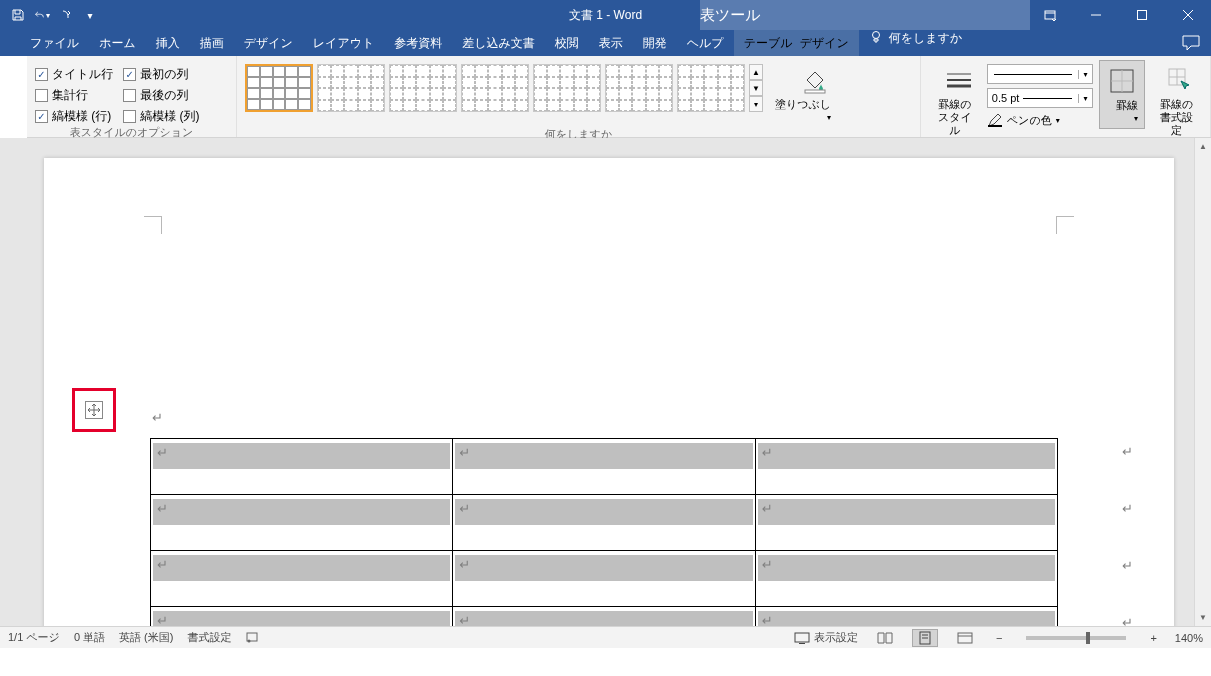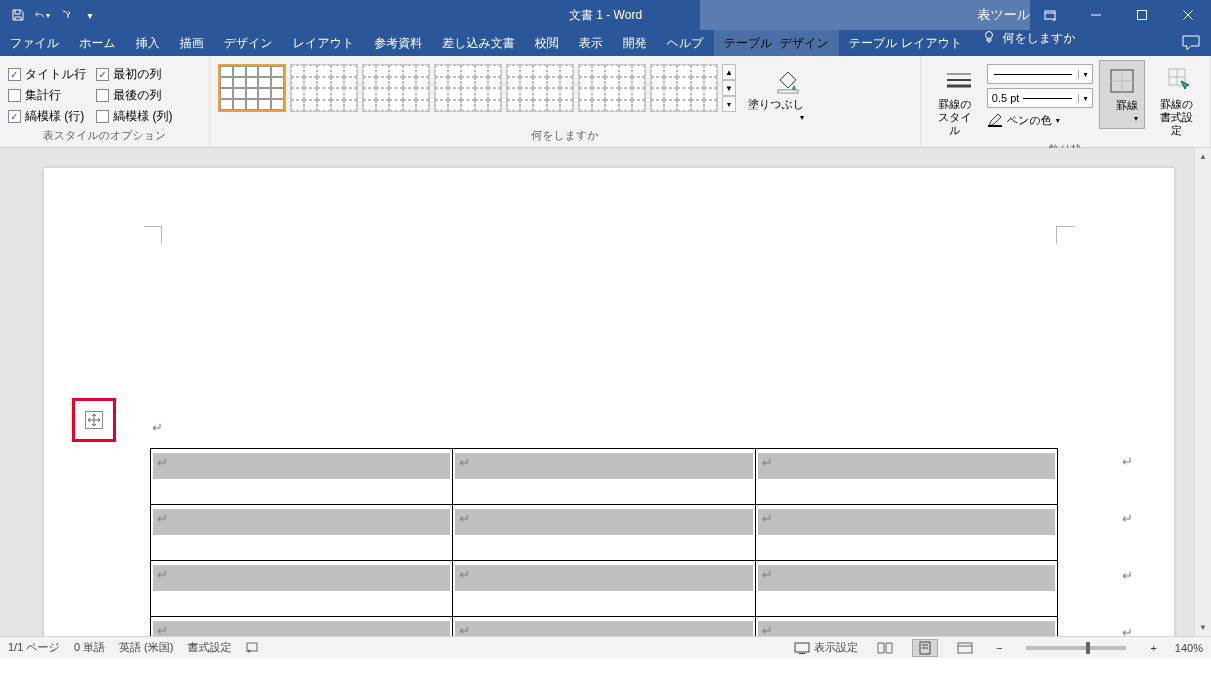--- a/index.html
+++ b/index.html
@@ -4,36 +4,36 @@
 <style>
 * { margin:0; padding:0; box-sizing:border-box; font-family:"Meiryo UI","Yu Gothic UI",sans-serif; }
 body { width:1211px; height:676px; background:#fff; overflow:hidden; font-size:12px; }
 
 
 .titlebar { height:30px; background:#2b579a; color:#fff; display:flex; align-items:center; position:relative; }
 .tb-left { display:flex; align-items:center; gap:8px; padding-left:10px; }
 .tb-icon { width:16px; height:16px; display:flex; align-items:center; justify-content:center; cursor:pointer; }
 .tb-icon svg { fill:#fff; }
 .tb-center { position:absolute; left:50%; transform:translateX(-50%); font-size:12px; white-space:nowrap; }
-.tb-tools { position:absolute; left:700px; width:330px; text-align:right; background:#5a7cb0; height:30px; line-height:30px; font-size:13px; }
+.tb-tools { position:absolute; left:700px; width:330px; text-align:left; background:#5a7cb0; height:30px; line-height:30px; font-size:15px; }
 .tb-right { margin-left:auto; display:flex; align-items:center; gap:0; }
 .win-btn { width:46px; height:30px; display:flex; align-items:center; justify-content:center; cursor:pointer; }
 .win-btn svg { stroke:#fff; fill:none; stroke-width:1; }
 .user-circle { width:26px; height:26px; border-radius:50%; background:#7a93b8; display:flex; align-items:center; justify-content:center; margin-right:8px; }
 
 
-.menubar { height:26px; background:#2b579a; color:#fff; display:flex; align-items:stretch; padding-left:0; }
+.menubar { height:26px; background:#2b579a; color:#fff; display:flex; align-items:stretch; padding-left:20px; }
 .menu-tab { padding:0 10px; display:flex; align-items:center; font-size:12px; cursor:pointer; white-space:nowrap; }
 .menu-tab.table-active { background:#4a6fa5; color:#000000;font-family:Liberation Mono, monospace; }
 .menu-spacer { flex:1; }
 .tell-me { display:flex; gap:6px; padding:0 10px; }
 .comment-btn { width:40px; display:flex; align-items:center; justify-content:center; }
 
 
-.ribbon { height:92px; background:#f3f3f3; border-bottom:1px solid #d4d4d4; display:flex; }
+.ribbon { height:82px; background:#f3f3f3; border-bottom:1px solid #d4d4d4; display:flex;margin-left:27px; }
 .ribbon-group { border-right:1px solid #e1e1e1; padding:4px 8px 2px; display:flex; flex-direction:column; }
 .ribbon-group-body { flex:1; display:flex; align-items:flex-start; gap:6px; }
 .ribbon-group-label { text-align:center; font-size:11px; color:#666; padding-bottom:2px; position:relative; }
 
 .checkboxes { display:grid; grid-template-columns:auto auto; gap:4px 10px; padding-top:6px; }
 .chk { display:flex; align-items:center; gap:4px; font-size:12px; cursor:pointer; white-space:nowrap; }
 .chk-box { width:13px; height:13px; border:1px solid #888; background:#fff; display:flex; align-items:center; justify-content:center; }
 .chk-box.checked::after { content:"✓"; font-size:10px; color:#2b579a; line-height:1; }
 
 .style-gallery { display:flex; gap:4px; align-items:center; padding-top:4px; }
@@ -146,21 +146,20 @@
   <div class="menu-tab">描画</div>
   <div class="menu-tab">デザイン</div>
   <div class="menu-tab">レイアウト</div>
   <div class="menu-tab">参考資料</div>
   <div class="menu-tab">差し込み文書</div>
   <div class="menu-tab">校閲</div>
   <div class="menu-tab">表示</div>
   <div class="menu-tab">開発</div>
   <div class="menu-tab">ヘルプ</div>
   <div class="menu-tab table-active">テーブル デザイン</div>
-  <div class="menu-tab">テーブル レイアウト</div>
   <div class="tell-me">
     <svg width="14" height="14" viewBox="0 0 14 14">
         <circle cx="7" cy="5" r="3.5" fill="none" stroke="#fff"></circle>
         <path d="M5 9h4v2H5z M6 12h2" stroke="#fff" fill="none"></path>
       </svg>
     <span>何をしますか</span>
   </div>
   <div class="menu-spacer"></div>
   <div class="comment-btn">
       <svg width="18" height="16" viewBox="0 0 18 16">

